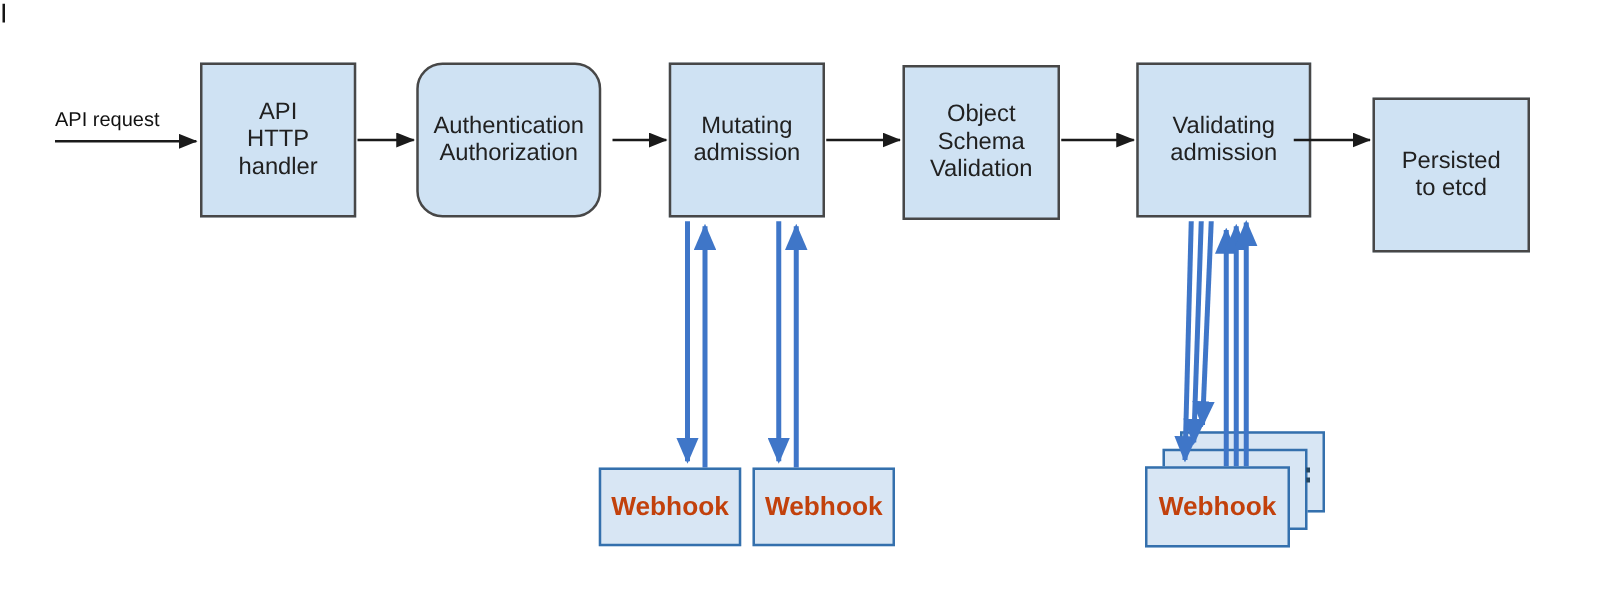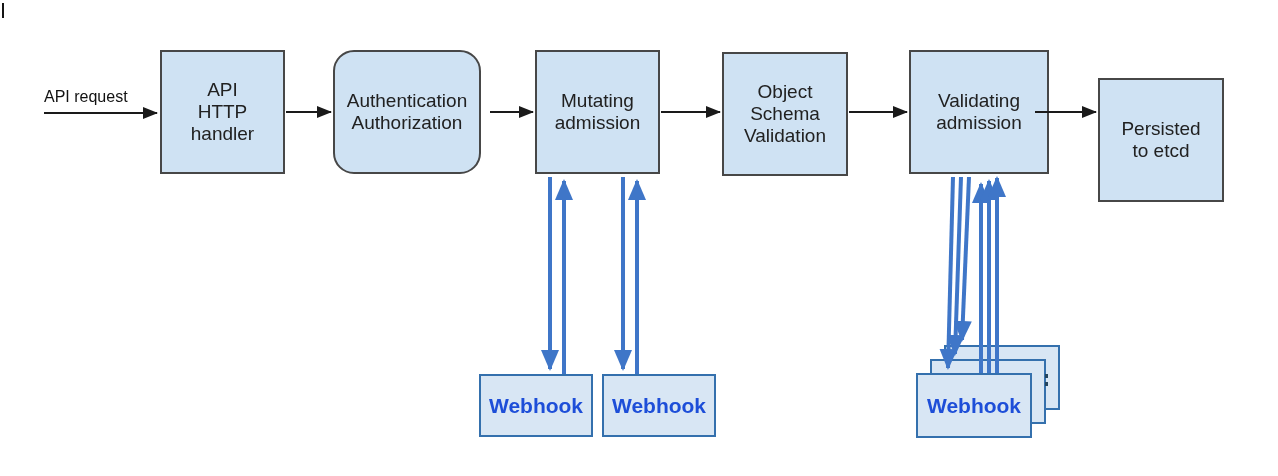--- a/index.html
+++ b/index.html
@@ -32,21 +32,21 @@
   .node .node-label { white-space: pre-line; }
   .webhook {
     position: absolute;
     box-sizing: border-box;
     background: #d8e6f4;
     border: 2px solid #3470ad;
     display: flex;
     align-items: center;
     justify-content: center;
     text-align: center;
-    color: #1d4ed8;
+    color: #c2410c;
     font-size: 21px;
     font-weight: 600;
   }
   .api-label {
     position: absolute;
     left: 44px;
     top: 88px;
     font-size: 16px;
     color: #111111;
     white-space: nowrap;

